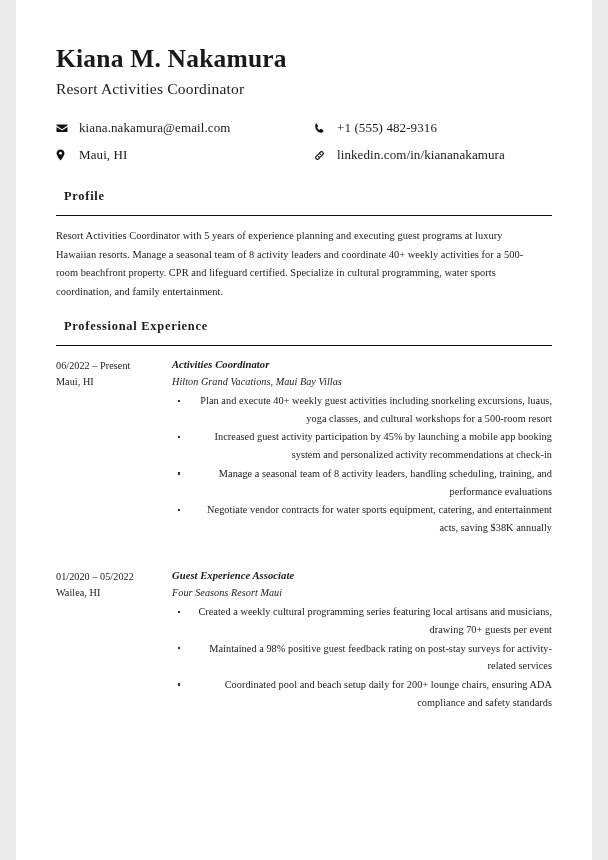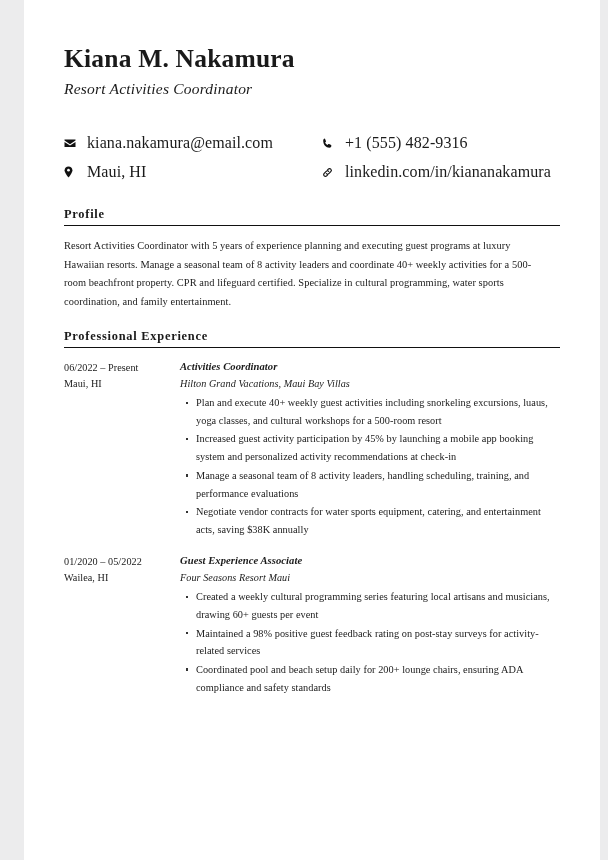--- a/index.html
+++ b/index.html
@@ -9,56 +9,55 @@
   body {
     width: 608px;
     height: 860px;
     background: #ececed;
     font-family: "Liberation Serif", "DejaVu Serif", serif;
     color: #1a1a1a;
     overflow: hidden;
   }
   .page {
     position: absolute;
-    left: 24px;
+    left: 16px;
     top: 0;
     width: 576px;
     height: 860px;
     background: #ffffff;
     box-sizing: border-box;
     padding: 44px 40px 0 40px;
   }
 
   
   .name {
     font-size: 25.5px;
     font-weight: bold;
     letter-spacing: 0.2px;
     line-height: 1.18;
     margin: 0 0 6px 0;
   }
   .headline {
     font-size: 15.5px;
-    font-style: italic;
     font-weight: normal;
     letter-spacing: 0.2px;
-    margin: 0 0 36px 0;
+    margin: 0 0 22px 0;
   }
 
   
   .contact {
     display: grid;
     grid-template-columns: 258px auto;
     row-gap: 11px;
     margin-bottom: 26px;
   }
   .citem {
     display: flex;
     align-items: center;
-    font-size: 16px;
+    font-size: 13px;
     letter-spacing: 0.1px;
   }
   .citem .ico {
     width: 14px;
     min-width: 14px;
     height: 12px;
     margin-right: 9px;
     display: flex;
     align-items: center;
     justify-content: flex-start;
@@ -67,41 +66,41 @@
   .citem .ico svg { display: block; }
   .ctext { white-space: nowrap; }
 
   
   .section { margin-bottom: 4px; }
   .sec-title {
     font-size: 12.4px;
     font-weight: bold;
     letter-spacing: 0.75px;
     padding-bottom: 3px;
-    margin: 0;
+    margin: 8px;
   }
   .sec-rule {
     border-bottom: 1.7px solid #111111;
     margin-bottom: 11px;
   }
 
   
   .profile-text {
     font-size: 10.4px;
     line-height: 1.78;
     letter-spacing: 0.06px;
     margin: 0 8px 18px 0;
     text-align: left;
   }
 
   
   .entry {
     display: grid;
     grid-template-columns: 116px auto;
-    margin-bottom: 14px;
+    margin-bottom: 31px;
   }
   .entry:last-child { margin-bottom: 0; }
   .meta {
     font-size: 10.2px;
     line-height: 1.62;
     letter-spacing: 0.05px;
     padding-top: 0.5px;
   }
   .meta div { white-space: nowrap; }
   .detail { padding-left: 0; }
@@ -124,20 +123,21 @@
     margin: 0;
     padding: 0 0 0 16px;
     list-style: none;
   }
   ul.bullets li {
     position: relative;
     font-size: 10.3px;
     line-height: 1.74;
     letter-spacing: 0.04px;
     margin-bottom: 0.5px;
+    text-align: right;
   }
   ul.bullets li::before {
     content: "";
     position: absolute;
     left: -10px;
     top: 7.5px;
     width: 2.4px;
     height: 2.4px;
     background: #333333;
   }
@@ -226,21 +226,21 @@
 
     <div class="entry">
       <div class="meta">
         <div>01/2020 – 05/2022</div>
         <div>Wailea, HI</div>
       </div>
       <div class="detail">
         <div class="role">Guest Experience Associate</div>
         <div class="org">Four Seasons Resort Maui</div>
         <ul class="bullets">
-          <li>Created a weekly cultural programming series featuring local artisans and musicians, drawing 60+ guests per event</li>
+          <li>Created a weekly cultural programming series featuring local artisans and musicians, drawing 70+ guests per event</li>
           <li>Maintained a 98% positive guest feedback rating on post-stay surveys for activity-related services</li>
           <li>Coordinated pool and beach setup daily for 200+ lounge chairs, ensuring ADA compliance and safety standards</li>
         </ul>
       </div>
     </div>
   </div>
 
   <div class="gap-edu"></div>
 
 

